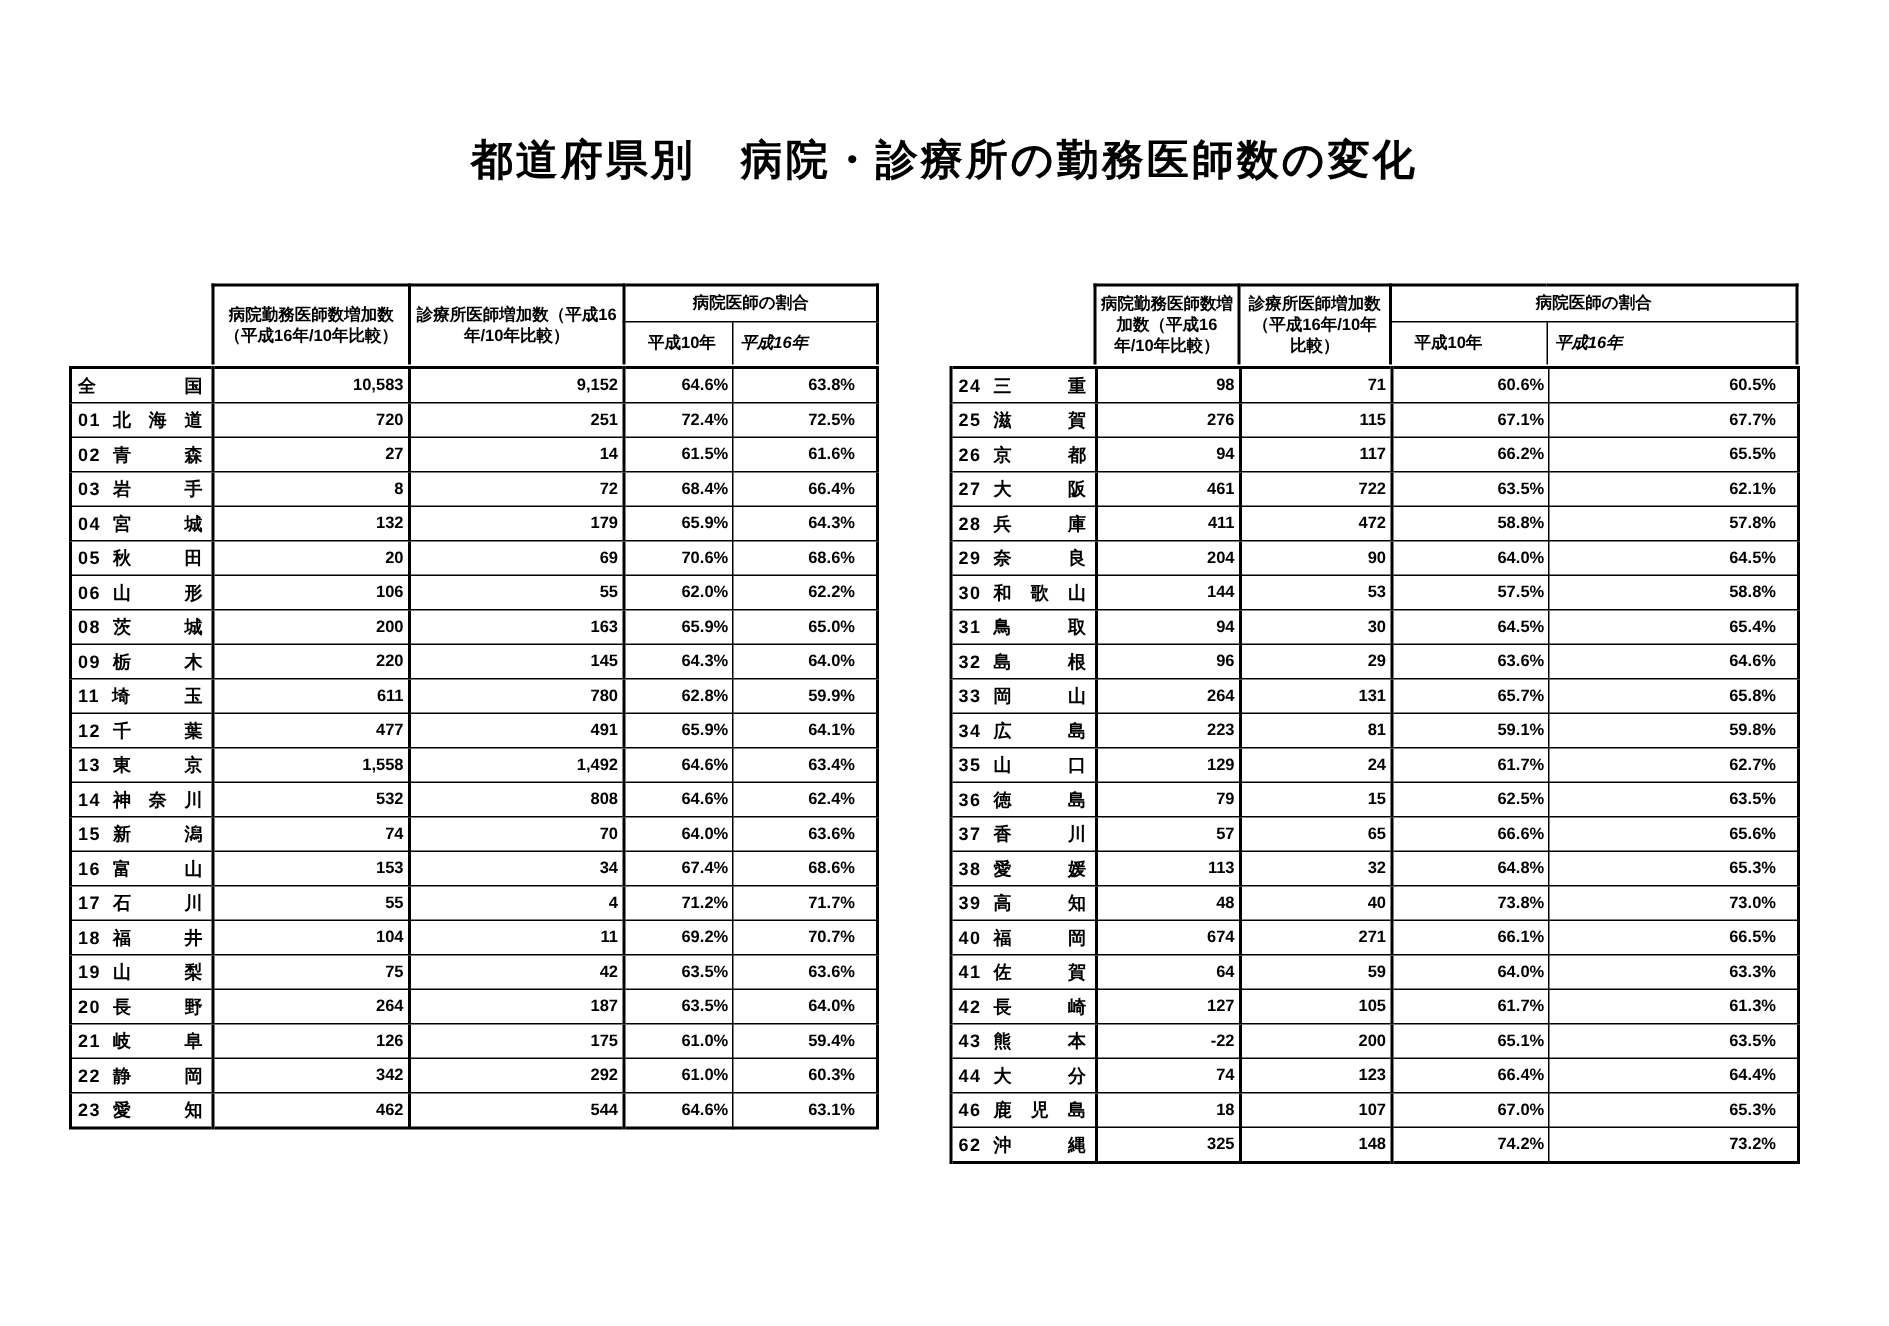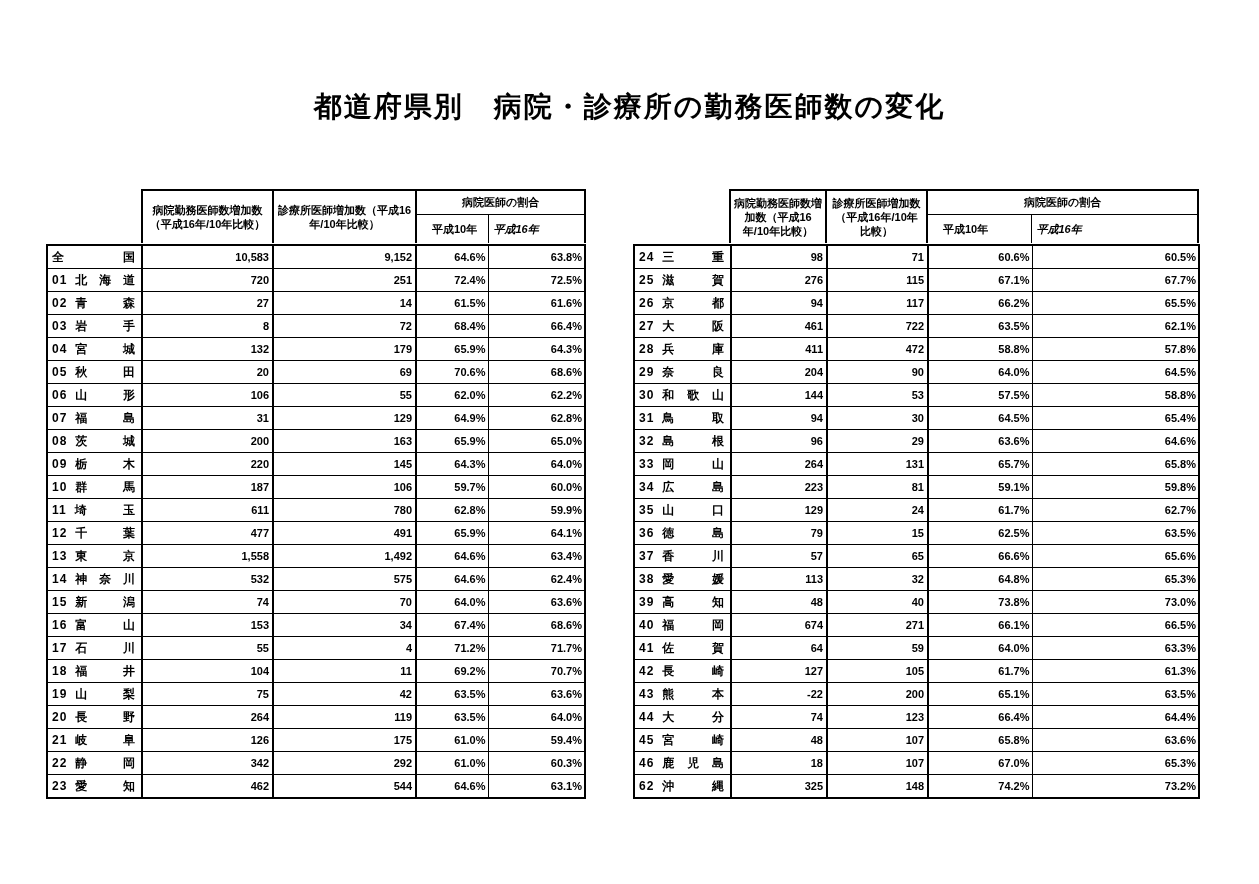--- a/index.html
+++ b/index.html
@@ -41,21 +41,21 @@
   .dat td{
     border:1px solid #000;
     height:22px;padding:0;
     font-size:11px;font-weight:bold;
     white-space:nowrap;overflow:hidden;
     vertical-align:middle;
   }
   .dat td.pref{border-left:2px solid #000;border-right:2px solid #000;}
   .dat td.hosp,.dat td.clinic{border-right:2px solid #000;text-align:right;padding-right:3px;}
   .dat td.h10{text-align:right;padding-right:2px;border-right:1px solid #000;}
-  .dat td.h16{text-align:right;padding-right:2px;border-right:2px solid #000;}
+  .dat td.h16{text-align:right;padding-right:14px;border-right:2px solid #000;}
   .dat-left{left:46px;width:538px;}
   .dat-right{left:633px;width:565px;}
   .prefwrap{display:flex;align-items:center;padding:0 6px 0 4px;font-size:12px;}
   .pnum{margin-right:8px;letter-spacing:1px;}
   .pnum:empty{margin-right:0;}
   .pname{flex:1;display:flex;justify-content:space-between;}
 </style>
 </head>
 <body>
 
@@ -214,35 +214,20 @@
             </div>
           </td>
           <td class="hosp">106</td>
           <td class="clinic">55</td>
           <td class="h10">62.0%</td>
           <td class="h16">62.2%</td>
         </tr>
         <tr>
           <td class="pref">
             <div class="prefwrap">
-              <span class="pnum">07</span>
-              <span class="pname">
-                <span>福</span>
-                <span>島</span>
-              </span>
-            </div>
-          </td>
-          <td class="hosp">31</td>
-          <td class="clinic">129</td>
-          <td class="h10">64.9%</td>
-          <td class="h16">62.8%</td>
-        </tr>
-        <tr>
-          <td class="pref">
-            <div class="prefwrap">
               <span class="pnum">08</span>
               <span class="pname">
                 <span>茨</span>
                 <span>城</span>
               </span>
             </div>
           </td>
           <td class="hosp">200</td>
           <td class="clinic">163</td>
           <td class="h10">65.9%</td>
@@ -259,35 +244,20 @@
             </div>
           </td>
           <td class="hosp">220</td>
           <td class="clinic">145</td>
           <td class="h10">64.3%</td>
           <td class="h16">64.0%</td>
         </tr>
         <tr>
           <td class="pref">
             <div class="prefwrap">
-              <span class="pnum">10</span>
-              <span class="pname">
-                <span>群</span>
-                <span>馬</span>
-              </span>
-            </div>
-          </td>
-          <td class="hosp">187</td>
-          <td class="clinic">106</td>
-          <td class="h10">59.7%</td>
-          <td class="h16">60.0%</td>
-        </tr>
-        <tr>
-          <td class="pref">
-            <div class="prefwrap">
               <span class="pnum">11</span>
               <span class="pname">
                 <span>埼</span>
                 <span>玉</span>
               </span>
             </div>
           </td>
           <td class="hosp">611</td>
           <td class="clinic">780</td>
           <td class="h10">62.8%</td>
@@ -328,21 +298,21 @@
             <div class="prefwrap">
               <span class="pnum">14</span>
               <span class="pname">
                 <span>神</span>
                 <span>奈</span>
                 <span>川</span>
               </span>
             </div>
           </td>
           <td class="hosp">532</td>
-          <td class="clinic">575</td>
+          <td class="clinic">808</td>
           <td class="h10">64.6%</td>
           <td class="h16">62.4%</td>
         </tr>
         <tr>
           <td class="pref">
             <div class="prefwrap">
               <span class="pnum">15</span>
               <span class="pname">
                 <span>新</span>
                 <span>潟</span>
@@ -418,21 +388,21 @@
           <td class="pref">
             <div class="prefwrap">
               <span class="pnum">20</span>
               <span class="pname">
                 <span>長</span>
                 <span>野</span>
               </span>
             </div>
           </td>
           <td class="hosp">264</td>
-          <td class="clinic">119</td>
+          <td class="clinic">187</td>
           <td class="h10">63.5%</td>
           <td class="h16">64.0%</td>
         </tr>
         <tr>
           <td class="pref">
             <div class="prefwrap">
               <span class="pnum">21</span>
               <span class="pname">
                 <span>岐</span>
                 <span>阜</span>
@@ -798,35 +768,20 @@
             </div>
           </td>
           <td class="hosp">74</td>
           <td class="clinic">123</td>
           <td class="h10">66.4%</td>
           <td class="h16">64.4%</td>
         </tr>
         <tr>
           <td class="pref">
             <div class="prefwrap">
-              <span class="pnum">45</span>
-              <span class="pname">
-                <span>宮</span>
-                <span>崎</span>
-              </span>
-            </div>
-          </td>
-          <td class="hosp">48</td>
-          <td class="clinic">107</td>
-          <td class="h10">65.8%</td>
-          <td class="h16">63.6%</td>
-        </tr>
-        <tr>
-          <td class="pref">
-            <div class="prefwrap">
               <span class="pnum">46</span>
               <span class="pname">
                 <span>鹿</span>
                 <span>児</span>
                 <span>島</span>
               </span>
             </div>
           </td>
           <td class="hosp">18</td>
           <td class="clinic">107</td>

